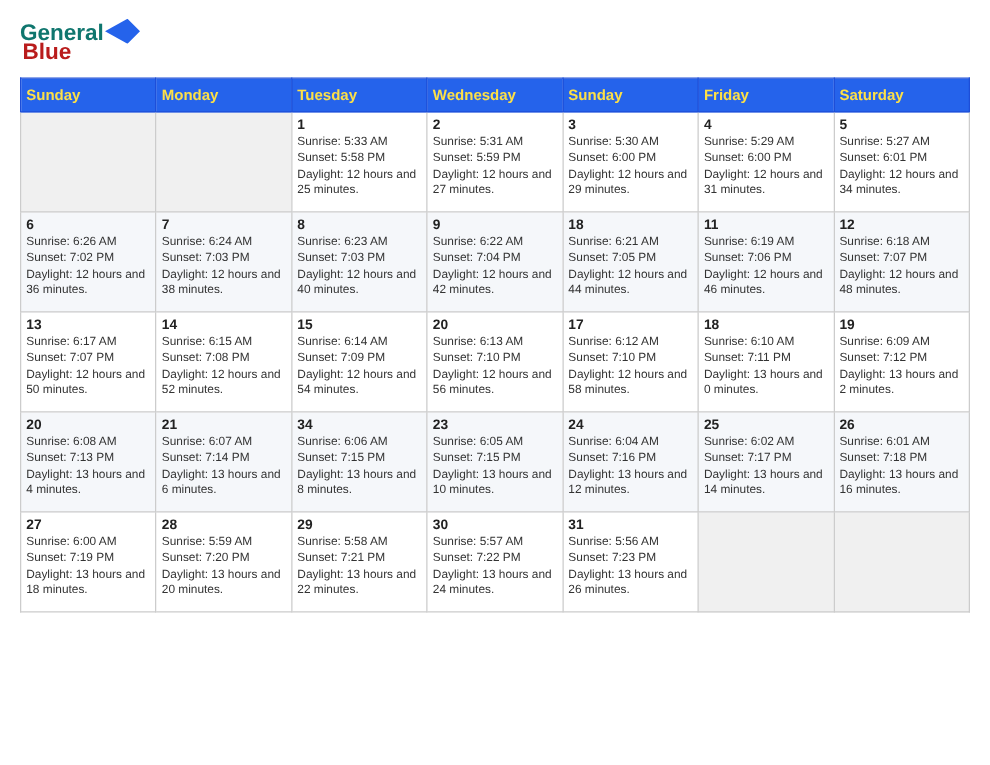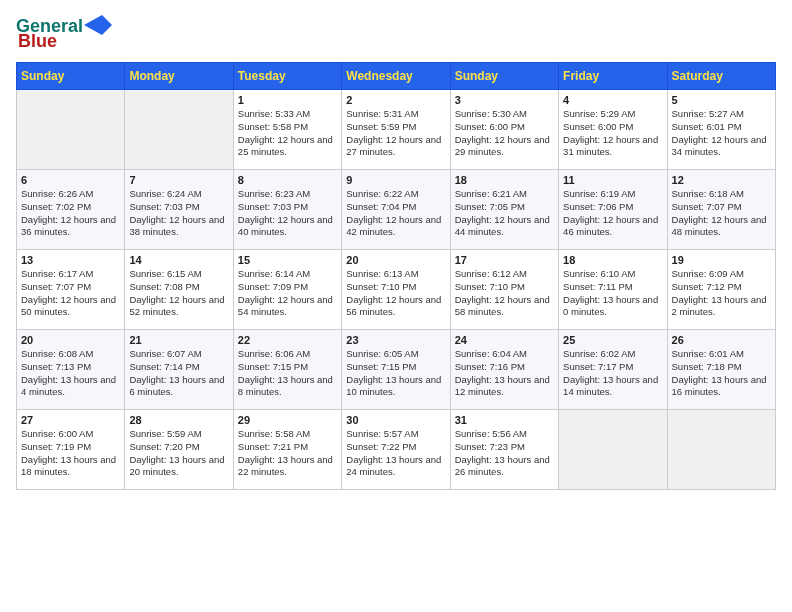--- a/index.html
+++ b/index.html
@@ -233,21 +233,21 @@
           Sunrise: 6:08 AM<br>Sunset: 7:13 PM<br>Daylight: 13 hours and 4 minutes.
         </div>
         </td>
         <td>
           <div class="day-num">21</div>
         <div class="day-info">
           Sunrise: 6:07 AM<br>Sunset: 7:14 PM<br>Daylight: 13 hours and 6 minutes.
         </div>
         </td>
         <td>
-          <div class="day-num">22</div>
+          <div class="day-num">34</div>
         <div class="day-info">
           Sunrise: 6:06 AM<br>Sunset: 7:15 PM<br>Daylight: 13 hours and 8 minutes.
         </div>
         </td>
         <td>
           <div class="day-num">23</div>
         <div class="day-info">
           Sunrise: 6:05 AM<br>Sunset: 7:15 PM<br>Daylight: 13 hours and 10 minutes.
         </div>
         </td>

